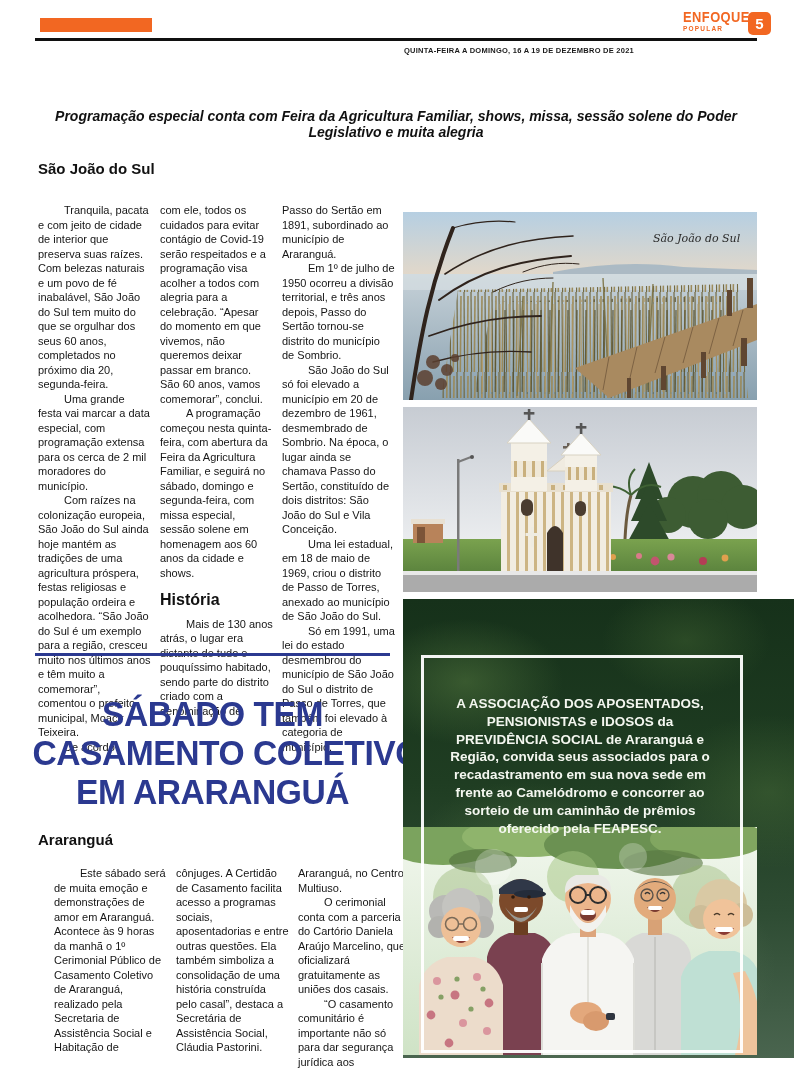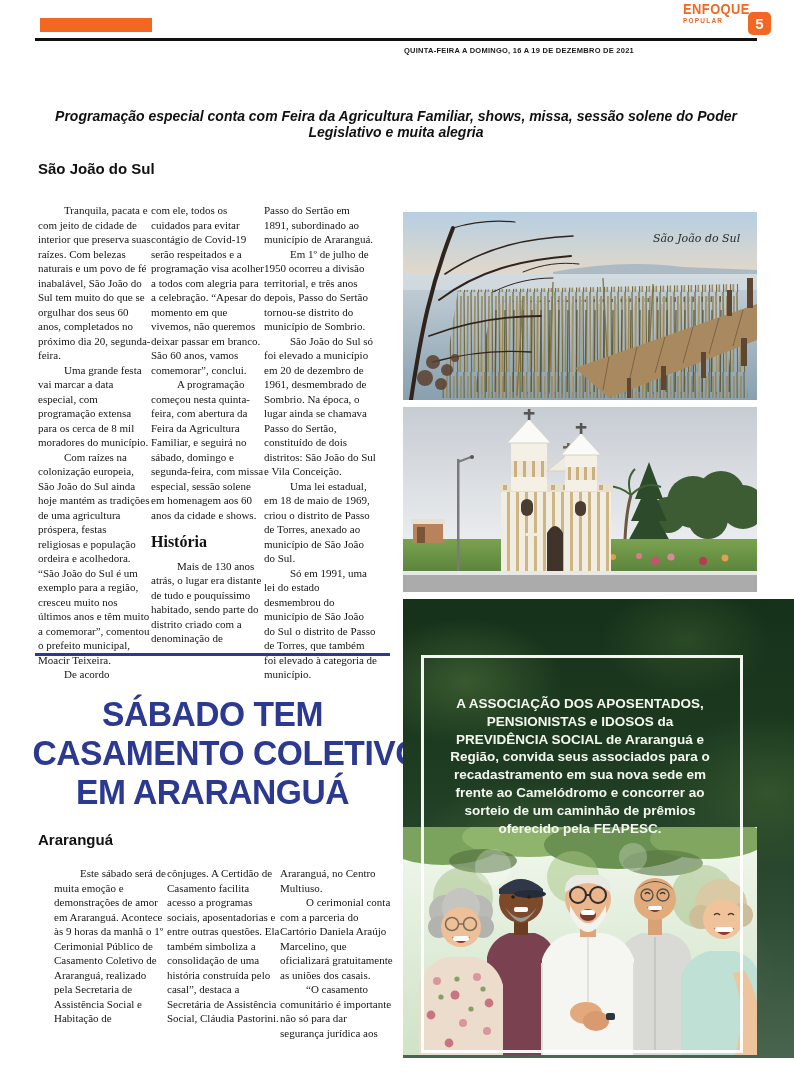--- a/index.html
+++ b/index.html
@@ -3,40 +3,40 @@
 <meta charset="utf-8">
 <style>
   html,body{margin:0;padding:0;background:#ffffff;}
   .page{position:relative;width:794px;height:1091px;background:#ffffff;overflow:hidden;
         font-family:"Liberation Sans",sans-serif;color:#1a1a1a;}
 
   
   .orange-bar{position:absolute;left:40px;top:18px;width:112px;height:14px;background:#f26722;}
   .date-line{position:absolute;right:160px;top:22px;font-size:7.5px;font-weight:bold;
              letter-spacing:.25px;color:#1a1a1a;margin-top:24px;}
-  .logo{position:absolute;left:683px;top:2px;color:#f26722;line-height:1;}
+  .logo{position:absolute;left:683px;top:10px;color:#f26722;line-height:1;}
   .logo .l1{display:block;font-size:14px;font-weight:bold;letter-spacing:.5px;transform:scaleX(.92);transform-origin:left;}
   .logo .l2{display:block;font-size:6.5px;font-weight:bold;letter-spacing:1.2px;margin-top:2px;}
   .page-badge{position:absolute;left:748px;top:12px;width:23px;height:23px;background:#f26722;
               border-radius:5px;color:#fff;font-size:15px;font-weight:bold;display:flex;
               align-items:center;justify-content:center;}
   .header-rule{position:absolute;left:35px;top:38px;width:722px;height:3px;background:#101010;}
 
   
   .headline1{position:absolute;left:18px;top:48px;width:758px;text-align:center;
              color:#2b3990;font-weight:bold;font-size:41px;letter-spacing:-1px;line-height:1;}
   .headline1 span{display:inline-block;transform:scaleX(.94);transform-origin:center;white-space:nowrap;}
   .subheadline{position:absolute;left:35px;top:108px;width:722px;text-align:center;
                font-size:14px;font-weight:bold;font-style:italic;color:#111;}
   .section-label{position:absolute;font-size:15px;font-weight:bold;color:#111;}
   .sec1{left:38px;top:160px;}
   .sec2{left:38px;top:831px;}
 
   
-  .cols{position:absolute;display:flex;font-family:Liberation Serif, serif;}
+  .cols{position:absolute;display:flex;gap:9px;}
   .cols .col{width:113px;font-size:11px;line-height:14.5px;color:#151515;}
   .cols1{left:38px;top:203px;width:357px;}
   .cols2{left:38px;top:866px;width:357px;margin-left:16px;}
   .col p{margin:0;}
   .col p.ind{text-indent:26px;}
   .historia{font-size:16px;font-weight:bold;color:#111;margin:13px 0 9px 0 !important;}
 
   
   .photo{position:absolute;left:403px;display:block;}
   .lake{top:212px;}
@@ -76,21 +76,21 @@
   </div>
   <div class="page-badge">5</div>
   <div class="header-rule"></div>
 
   <div class="subheadline">Programação especial conta com Feira da Agricultura Familiar, shows, missa, sessão solene do Poder Legislativo e muita alegria</div>
   <div class="section-label sec1">São João do Sul</div>
 
   <div class="cols cols1">
     <div class="col">
       <p class="ind">Tranquila, pacata e com jeito de cidade de interior que preserva suas raízes. Com belezas naturais e um povo de fé inabalável, São João do Sul tem muito do que se orgulhar dos seus 60 anos, completados no próximo dia 20, segunda-feira.</p>
-      <p class="ind">Uma grande festa vai marcar a data especial, com programação extensa para os cerca de 8 mil moradores do município.</p>
+      <p class="ind">Uma grande festa vai marcar a data especial, com programação extensa para os cerca de 2 mil moradores do município.</p>
       <p class="ind">Com raízes na colonização europeia, São João do Sul ainda hoje mantém as tradições de uma agricultura próspera, festas religiosas e população ordeira e acolhedora. “São João do Sul é um exemplo para a região, cresceu muito nos últimos anos e têm muito a comemorar”, comentou o prefeito municipal, Moacir Teixeira.</p>
       <p class="ind">De acordo</p>
     </div>
     <div class="col">
       <p>com ele, todos os cuidados para evitar contágio de Covid-19 serão respeitados e a programação visa acolher a todos com alegria para a celebração. “Apesar do momento em que vivemos, não queremos deixar passar em branco. São 60 anos, vamos comemorar”, conclui.</p>
       <p class="ind">A programação começou nesta quinta-feira, com abertura da Feira da Agricultura Familiar, e seguirá no sábado, domingo e segunda-feira, com missa especial, sessão solene em homenagem aos 60 anos da cidade e shows.</p>
       <p class="historia">História</p>
       <p class="ind">Mais de 130 anos atrás, o lugar era distante de tudo e pouquíssimo habitado, sendo parte do distrito criado com a denominação de</p>
     </div>
     <div class="col">

